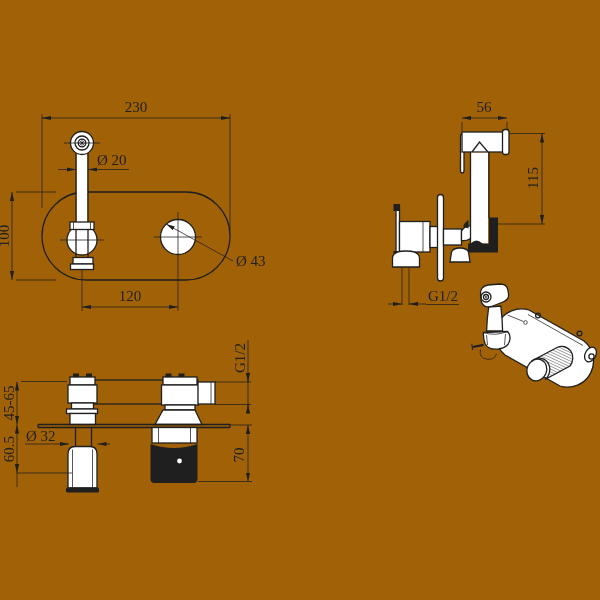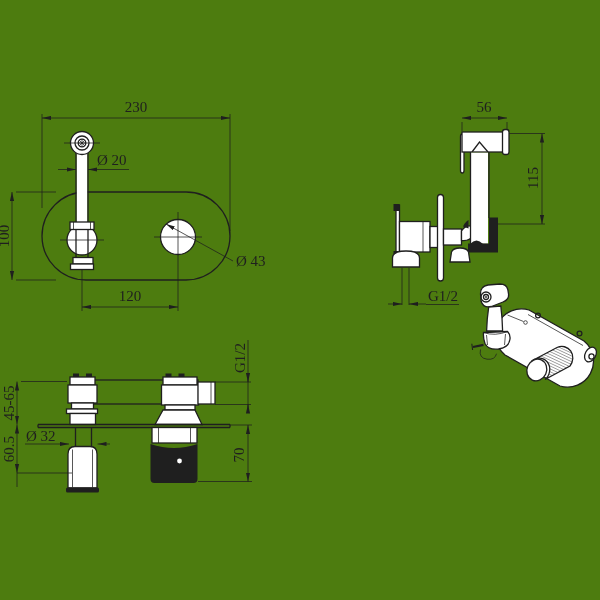--- a/index.html
+++ b/index.html
@@ -1,16 +1,16 @@
 <!DOCTYPE html>
 <html><head>
 <meta charset="utf-8">
 <style>
   html,body{margin:0;padding:0;background:#fff;}
-  #canvas{width:600px;height:600px;background:#4d7c0f;position:relative;overflow:hidden;}
+  #canvas{width:600px;height:600px;background:#a16207;position:relative;overflow:hidden;}
   svg{display:block;}
   text{font-family:"Liberation Serif","DejaVu Serif",serif;font-size:15px;fill:#1f1f1f;}
   .o{fill:none;stroke:#1f1f1f;stroke-width:1.3;}
   .ow{fill:#fff;stroke:#1f1f1f;stroke-width:1.3;}
   .t{fill:none;stroke:#1f1f1f;stroke-width:0.75;}
   .b{fill:#1f1f1f;stroke:none;}
 </style>
 </head>
 <body>
 

